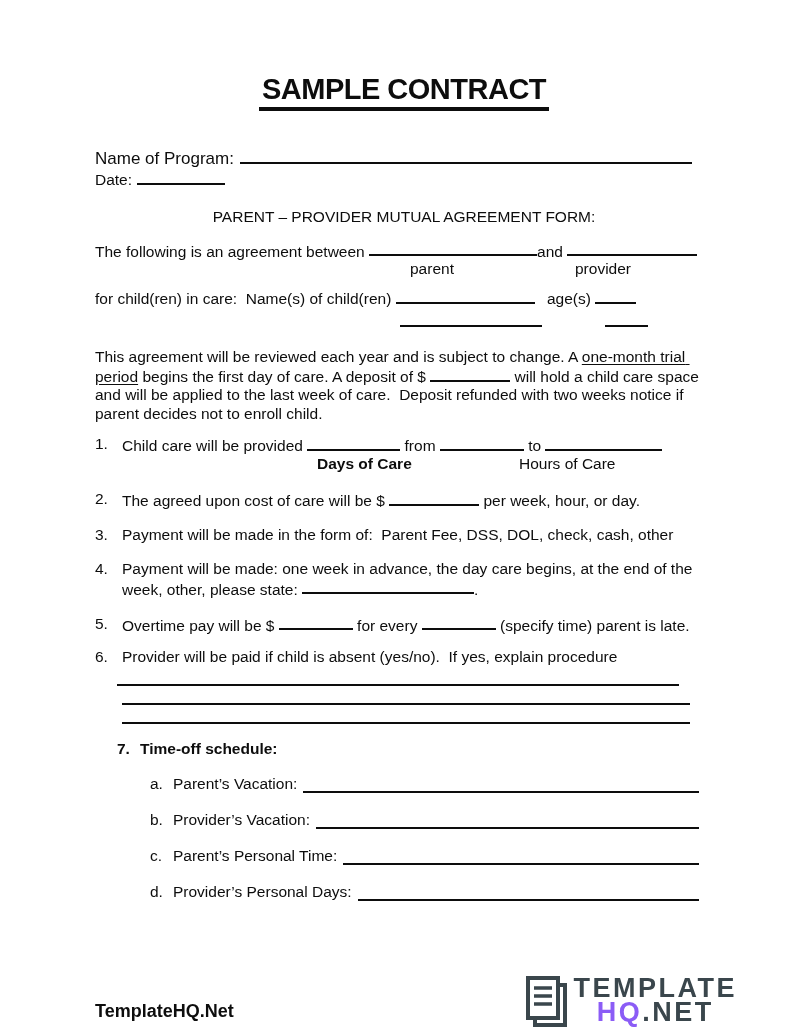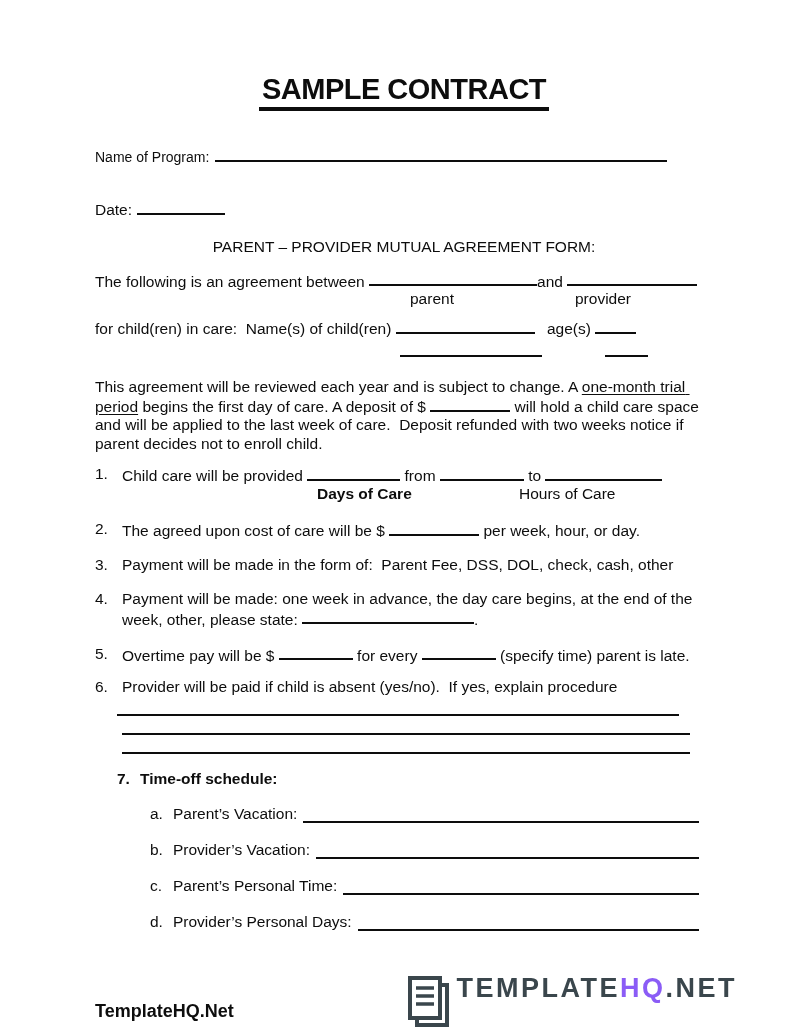--- a/index.html
+++ b/index.html
@@ -11,21 +11,21 @@
   
   .title-wrap { text-align:center; margin-bottom:36px; }
   .doc-title { display:inline-block; font-size:29px; font-weight:bold; letter-spacing:-0.5px;
                border-bottom:4px solid #0d0d0d; padding:0 3px 1px 3px; }
 
   
   .t  { white-space:pre-wrap; }
   .blank { display:inline-block; border-bottom:2px solid #0d0d0d; height:1em; vertical-align:baseline; }
   .row { font-size:15.5px; line-height:19px; }
 
-  .program-row { font-size:14px; line-height:21px; margin-bottom:31px; }
+  .program-row { font-size:17px; line-height:21px; }
   .program-row .blank { width:452px; margin-left:6px; }
   .date-row { font-size:15.5px; line-height:19px; margin-bottom:18px; }
   .date-row .blank { width:88px; margin-left:5px; }
 
   .form-heading { text-align:center; font-size:15.5px; font-weight:normal; line-height:19px; margin-bottom:15px; }
 
   .caption-row { position:relative; height:18px; font-size:15.5px; }
   .caption-row .cap { position:absolute; top:0; }
   .cap-parent   { left:315px; }
   .cap-provider { left:480px; }
@@ -75,21 +75,21 @@
              margin:16px 14px 17px 55px; }
   .subitem .letter { flex:0 0 23px; }
   .subitem .blank-fill { flex:1; border-bottom:2px solid #0d0d0d; height:14px; margin-left:6px; }
 
   
   .footer { position:absolute; left:95px; right:63px; top:970px; height:60px;
             display:flex; justify-content:space-between; align-items:flex-end; }
   .site-name { font-size:18px; font-weight:bold; margin-bottom:8px; }
   .logo { display:flex; align-items:flex-start; }
   .logo svg { display:block; margin-right:4px; }
-  .logo-text { display:flex; align-items:center; }
+  .logo-text { display:flex; flex-direction:column; align-items:center; }
   .logo-l1 { font-size:27px; font-weight:bold; letter-spacing:2.5px; line-height:24px; }
   .logo-l2 { font-size:27px; font-weight:bold; letter-spacing:2.5px; line-height:24px; }
 </style>
 </head>
 <body>
 
 <div class="page">
 
   <div class="title-wrap">
     <span class="doc-title">SAMPLE CONTRACT</span>

